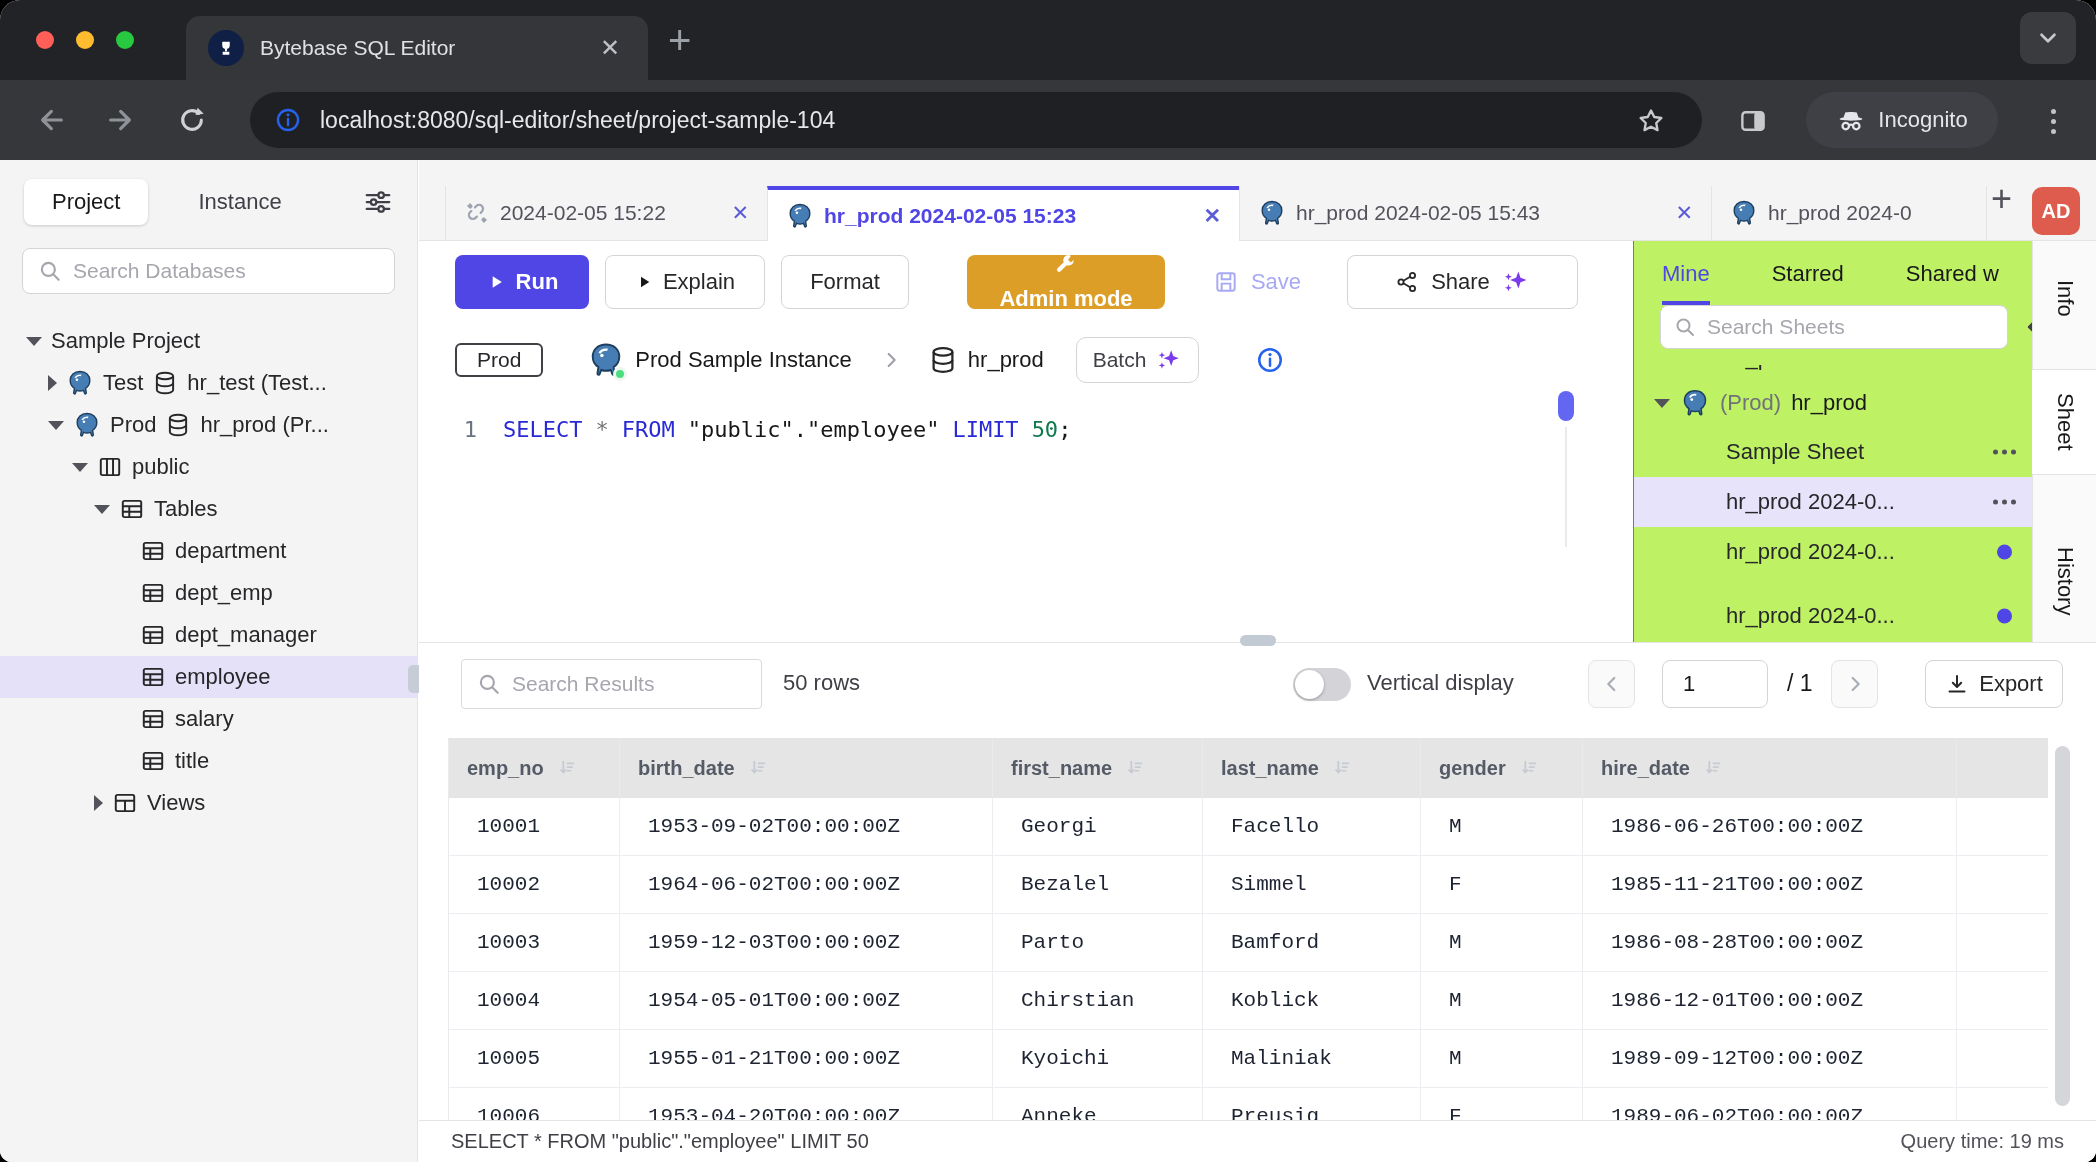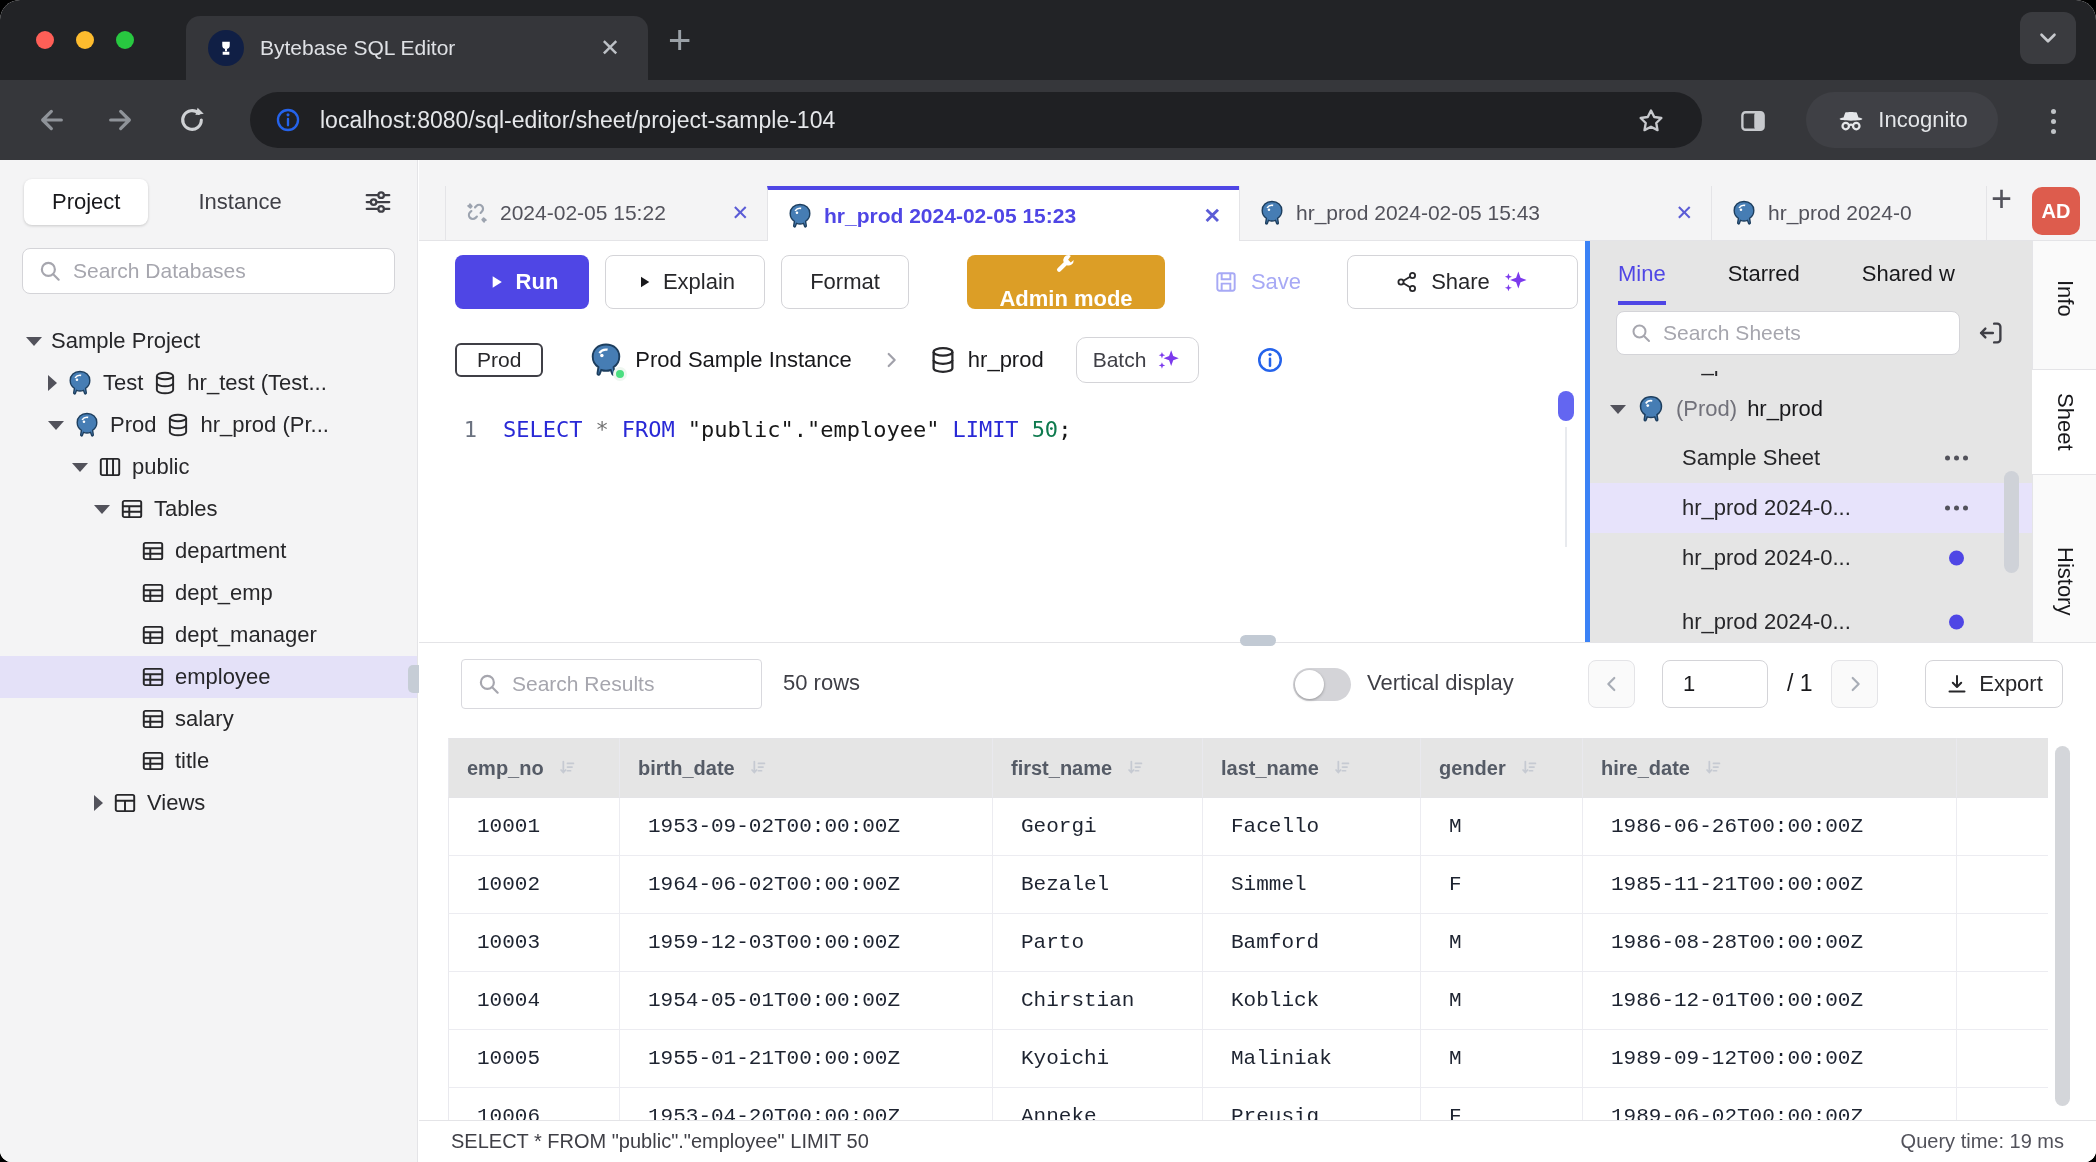--- a/index.html
+++ b/index.html
@@ -86,25 +86,25 @@
   .b-batch { position:static; height:46px; border:1px solid #d4d4d8; border-radius:10px; padding:0 16px; display:flex; align-items:center; gap:10px; font-size:21px; color:#3f3f46; background:#fff; }
   .codeline { position:absolute; left:0; top:176px; right:40px; display:flex; align-items:center;
               font-family:"DejaVu Sans Mono", monospace; font-size:22px; }
   .lineno { width:84px; text-align:right; padding-right:26px; color:#6b7280; }
   .toks { display:flex; gap:13px; }
   .kw{color:#2929d6;} .op{color:#737373;} .id{color:#171717;} .nm{color:#0e7a4e;} .pt{color:#171717; margin-left:-13px;}
   .escroll-track { position:absolute; right:18px; top:186px; width:2px; height:120px; background:#e8eaee; }
   .escroll-thumb { position:absolute; right:11px; top:150px; width:16px; height:30px; border-radius:8px; background:#6366f1; }
 
   
-  .spanel { position:absolute; left:1166px; top:81px; width:447px; height:401px; background:#e5e5e5; border-left:5px solid #3b82f6; overflow:hidden; }
+  .spanel { position:absolute; left:1214px; top:81px; width:447px; height:401px; background:#bef264; border-left:1px solid #3b82f6; overflow:hidden; }
   .sp-tabs { display:flex; align-items:flex-end; height:64px; padding:0 28px; gap:62px; white-space:nowrap; }
   .sp-tab { font-size:22px; color:#18181b; padding-bottom:14px; border-bottom:4px solid transparent; }
   .sp-tab.on { color:#4f46e5; border-bottom-color:#4f46e5; }
-  .sp-searchrow { display:flex; align-items:center; gap:16px; padding:0 26px; margin-top:6px; }
+  .sp-searchrow { display:flex; align-items:center; gap:16px; padding:0 26px; margin-top:0; }
   .sp-search { flex:1; height:44px; border:1px solid #d4d4d8; border-radius:8px; display:flex; align-items:center; gap:10px; padding:0 12px; background:#fff; }
   .sp-list { margin-top:16px; }
   .clipped { height:14px; overflow:hidden; }
   .clipped .srow { margin-top:-32px; }
   .grow { height:48px; display:flex; align-items:center; gap:10px; padding-left:20px; font-size:22px; white-space:nowrap; }
   .grow .dim { color:#71717a; } .grow .dark { color:#18181b; }
   .srow { height:50px; display:flex; align-items:center; padding-left:92px; padding-right:60px; font-size:22px; color:#27272a; position:relative; white-space:nowrap; }
   .srow.sel { background:#e7e3fb; }
   .more { position:absolute; right:64px; top:50%; transform:translateY(-50%); color:#52525b; display:flex; gap:4px; }
   .more i { width:5px; height:5px; border-radius:50%; background:#52525b; display:block; }

